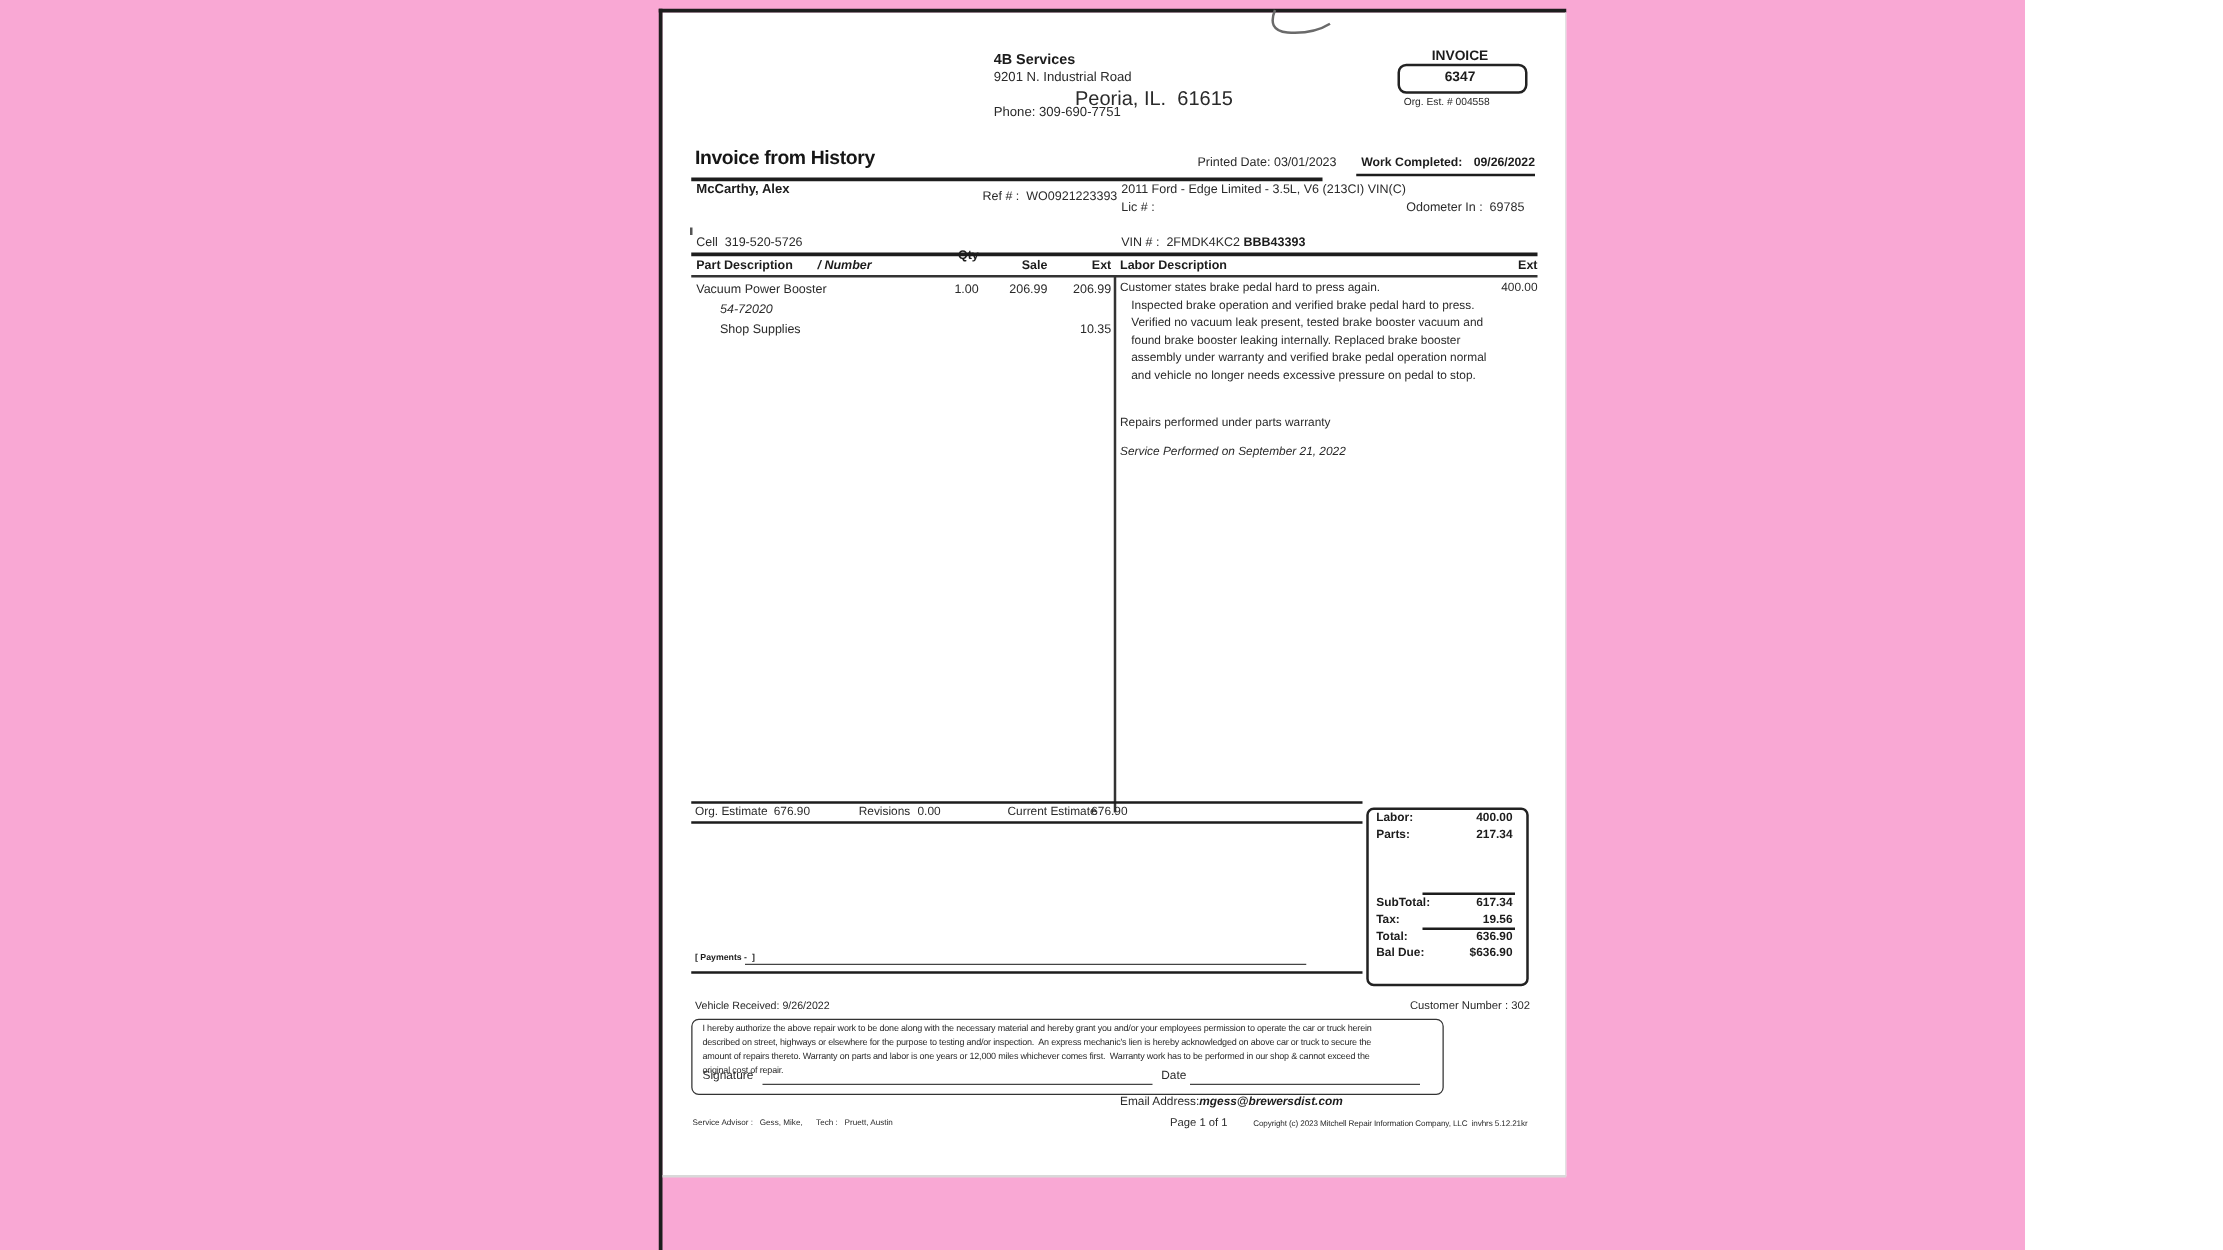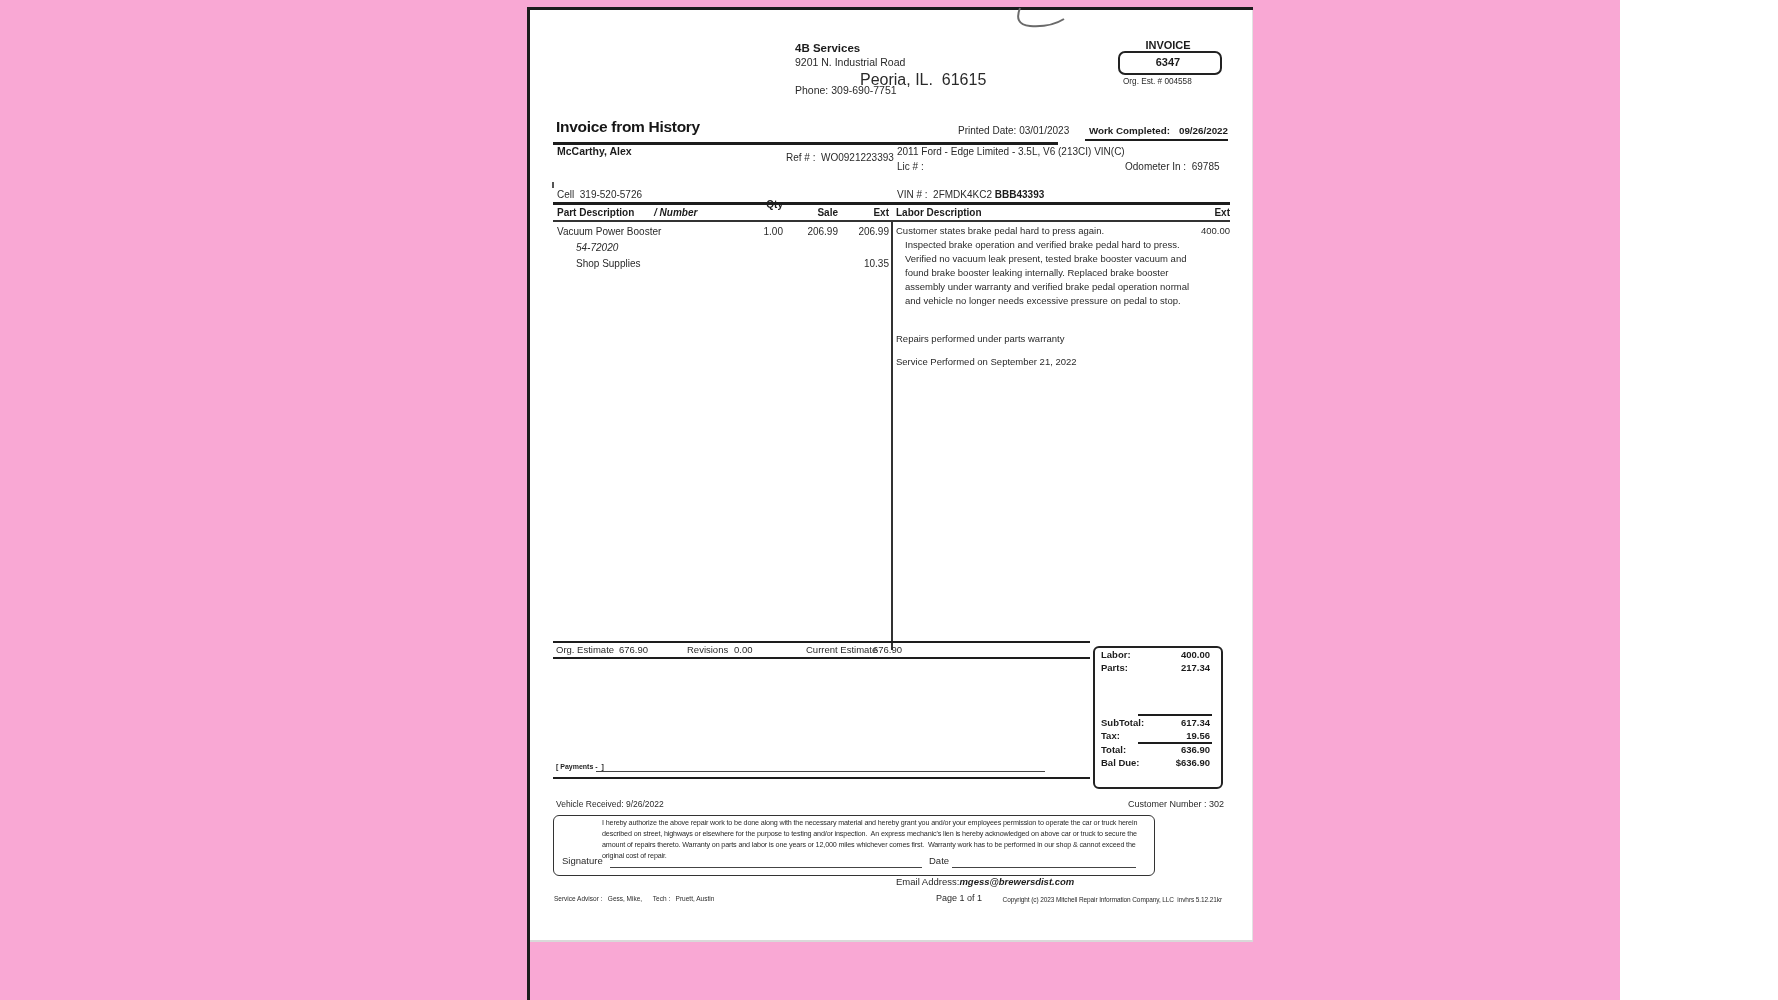--- a/index.html
+++ b/index.html
@@ -7,21 +7,21 @@
           font-family:"Liberation Sans","DejaVu Sans",sans-serif;color:#262626;}
   .page{position:absolute;left:530px;top:10px;width:723px;height:931px;background:#ffffff;}
   .t{position:absolute;white-space:pre;font-size:10px;line-height:1.1;color:#2a2a2a;}
   .b{font-weight:bold;color:#1c1c1c;}
   .i{font-style:italic;}
   .ra{text-align:right;}
   .hline{position:absolute;background:#1d1d1d;}
   .vline{position:absolute;background:#1d1d1d;}
   .box{position:absolute;border:2px solid #222;border-radius:7px;background:#fff;}
   .thinbox{position:absolute;border:1.5px solid #333;border-radius:6px;}
-  .tiny{font-size:7.2px;letter-spacing:-0.15px;margin-left:40px;}
+  .tiny{font-size:7.2px;letter-spacing:-0.15px;}
 </style>
 </head>
 <body>
 
 <div id="canvas">
 
   <div class="page"></div>
 
   <div class="hline" style="left:527px;top:7px;width:726px;height:3px;"></div>
   <div class="vline" style="left:527px;top:7px;width:3px;height:993px;"></div>
@@ -78,21 +78,21 @@
   <div class="t ra" style="left:829px;top:258px;width:60px;">10.35</div>
 
   <div class="t" style="left:896px;top:226px;font-size:9.5px;">Customer states brake pedal hard to press again.</div>
   <div class="t ra" style="left:1176px;top:226px;width:54px;font-size:9.5px;">400.00</div>
   <div class="t" style="left:905px;top:240px;font-size:9.5px;">Inspected brake operation and verified brake pedal hard to press.</div>
   <div class="t" style="left:905px;top:254px;font-size:9.5px;">Verified no vacuum leak present, tested brake booster vacuum and</div>
   <div class="t" style="left:905px;top:268px;font-size:9.5px;">found brake booster leaking internally. Replaced brake booster</div>
   <div class="t" style="left:905px;top:282px;font-size:9.5px;">assembly under warranty and verified brake pedal operation normal</div>
   <div class="t" style="left:905px;top:296px;font-size:9.5px;">and vehicle no longer needs excessive pressure on pedal to stop.</div>
   <div class="t" style="left:896px;top:334px;font-size:9.5px;">Repairs performed under parts warranty</div>
-  <div class="t" style="left:896px;top:357px;font-size:9.5px;">Service Performed on September 21, 2022</div>
+  <div class="t" style="left:896px;top:357px;font-size:9.5px;font-style:italic;">Service Performed on September 21, 2022</div>
 
   <div class="hline" style="left:553px;top:641px;width:537px;height:1.5px;"></div>
   <div class="t" style="left:556px;top:645px;font-size:9.5px;">Org. Estimate</div>
   <div class="t" style="left:619px;top:645px;font-size:9.5px;">676.90</div>
   <div class="t" style="left:687px;top:645px;font-size:9.5px;">Revisions</div>
   <div class="t" style="left:734px;top:645px;font-size:9.5px;">0.00</div>
   <div class="t" style="left:806px;top:645px;font-size:9.5px;">Current Estimate</div>
   <div class="t" style="left:873px;top:645px;font-size:9.5px;">676.90</div>
   <div class="hline" style="left:553px;top:657px;width:537px;height:1.5px;"></div>
 

